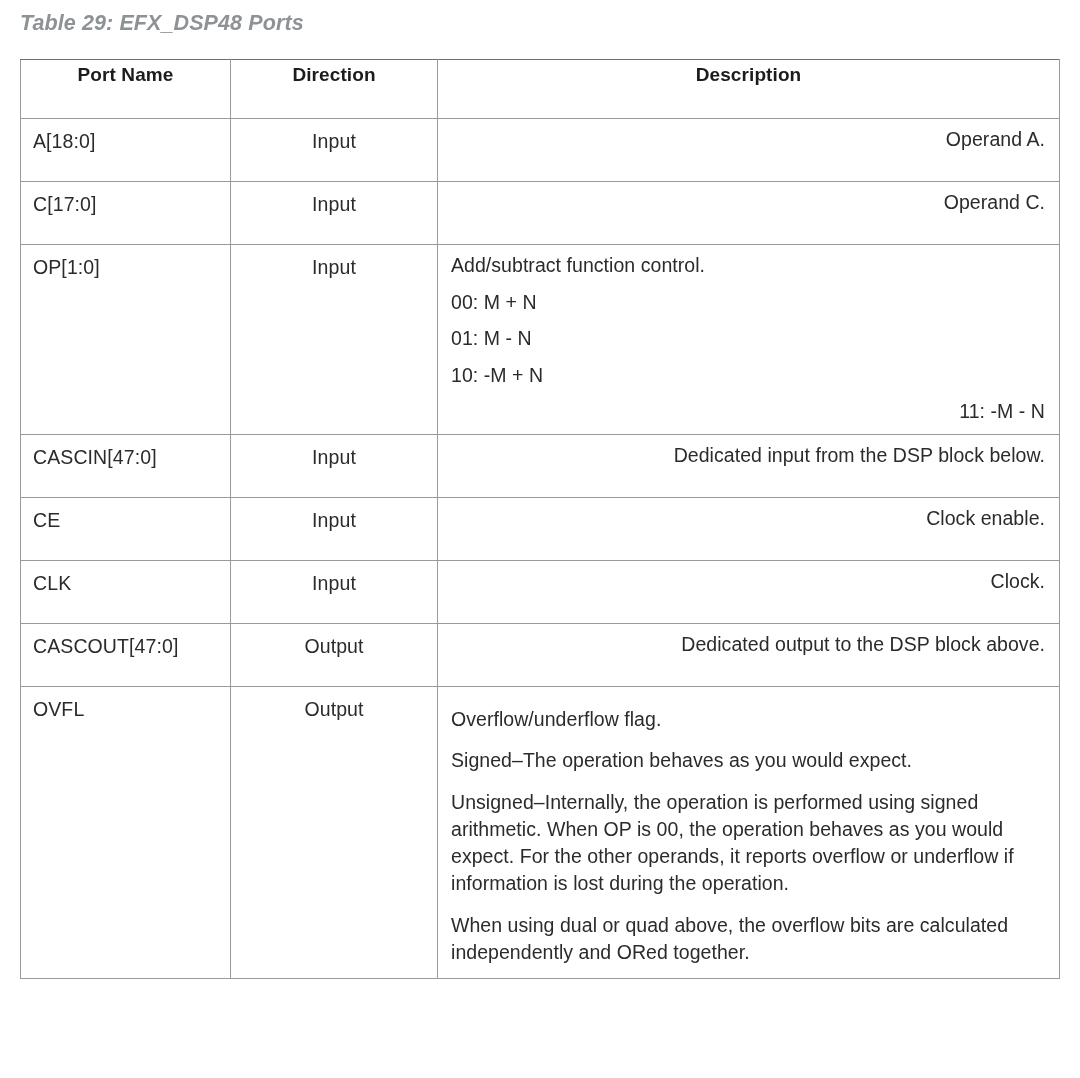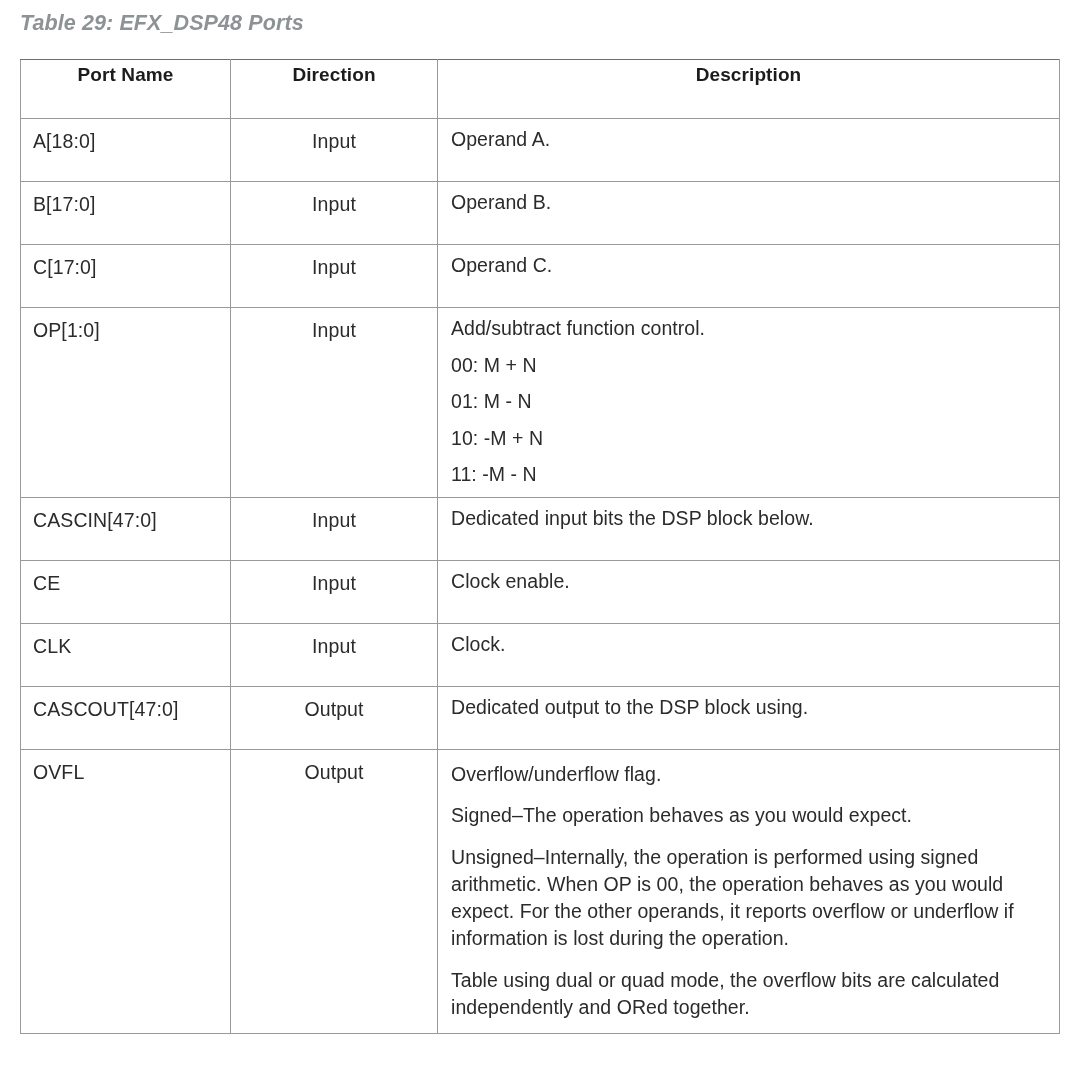--- a/index.html
+++ b/index.html
@@ -101,24 +101,25 @@
     letter-spacing: 0.05px;
     line-height: 1.0;
   }
 
   .desc-line {
     display: block;
     margin: 0 0 17px 0;
   }
   .desc-line:last-child {
     margin-bottom: 0;
+    text-align: right;
   }
   .desc-para {
     display: block;
-    margin: 0 0 15px 0;
+    margin: 8px 0 15px 0;
     line-height: 1.38;
     max-width: 600px;
   }
   .desc-para:last-child {
     margin-bottom: 0;
   }
 </style>
 </head>
 <body>
 
@@ -141,27 +142,20 @@
     </thead>
     <tbody id="table-body">
         <tr>
           <td class="port-cell">A[18:0]</td>
           <td class="dir-cell">Input</td>
           <td class="desc-cell">
             <span class="desc-line">Operand A.</span>
           </td>
         </tr>
         <tr>
-          <td class="port-cell">B[17:0]</td>
-          <td class="dir-cell">Input</td>
-          <td class="desc-cell">
-            <span class="desc-line">Operand B.</span>
-          </td>
-        </tr>
-        <tr>
           <td class="port-cell">C[17:0]</td>
           <td class="dir-cell">Input</td>
           <td class="desc-cell">
             <span class="desc-line">Operand C.</span>
           </td>
         </tr>
         <tr>
           <td class="port-cell">OP[1:0]</td>
           <td class="dir-cell">Input</td>
           <td class="desc-cell">
@@ -169,50 +163,50 @@
             <span class="desc-line">00: M + N</span>
             <span class="desc-line">01: M - N</span>
             <span class="desc-line">10: -M + N</span>
             <span class="desc-line">11: -M - N</span>
           </td>
         </tr>
         <tr>
           <td class="port-cell">CASCIN[47:0]</td>
           <td class="dir-cell">Input</td>
           <td class="desc-cell">
-            <span class="desc-line">Dedicated input bits the DSP block below.</span>
+            <span class="desc-line">Dedicated input from the DSP block below.</span>
           </td>
         </tr>
         <tr>
           <td class="port-cell">CE</td>
           <td class="dir-cell">Input</td>
           <td class="desc-cell">
             <span class="desc-line">Clock enable.</span>
           </td>
         </tr>
         <tr>
           <td class="port-cell">CLK</td>
           <td class="dir-cell">Input</td>
           <td class="desc-cell">
             <span class="desc-line">Clock.</span>
           </td>
         </tr>
         <tr>
           <td class="port-cell">CASCOUT[47:0]</td>
           <td class="dir-cell">Output</td>
           <td class="desc-cell">
-            <span class="desc-line">Dedicated output to the DSP block using.</span>
+            <span class="desc-line">Dedicated output to the DSP block above.</span>
           </td>
         </tr>
         <tr>
           <td class="port-cell">OVFL</td>
           <td class="dir-cell">Output</td>
           <td class="desc-cell">
             <span class="desc-para">Overflow/underflow flag.</span>
             <span class="desc-para">Signed–The operation behaves as you would expect.</span>
             <span class="desc-para">Unsigned–Internally, the operation is performed using signed arithmetic. When OP is 00, the operation behaves as you would expect. For the other operands, it reports overflow or underflow if information is lost during the operation.</span>
-            <span class="desc-para">Table using dual or quad mode, the overflow bits are calculated independently and ORed together.</span>
+            <span class="desc-para">When using dual or quad above, the overflow bits are calculated independently and ORed together.</span>
           </td>
         </tr>
       </tbody>
   </table>
 
 </div>
 
 </body></html>

